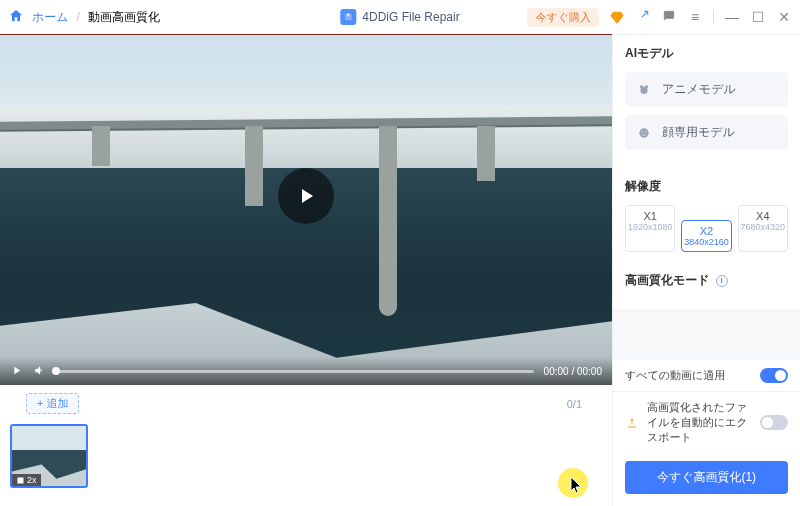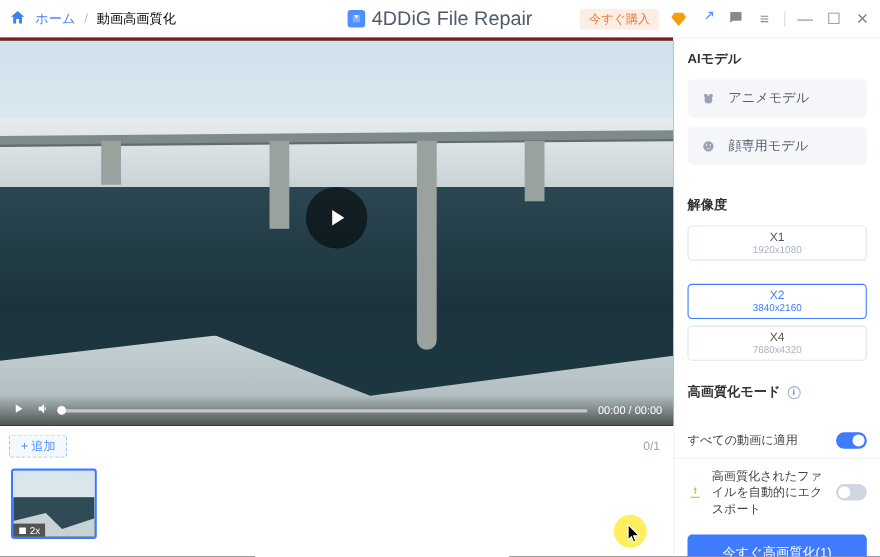--- a/index.html
+++ b/index.html
@@ -7,30 +7,30 @@
 
   
   .titlebar { height: 34px; display: flex; align-items: center; padding: 15px 8px; gap: 8px; font-size: 12px; justify-content: space-between; }
   .home-icon svg { width: 16px; height: 16px; }
   .breadcrumb-home { color: #3b82f6; cursor: pointer; }
   .breadcrumb-sep { color: #c0c4cc; }
   .breadcrumb-current { color: #000000; }
   .app-title-wrap { position: absolute; left: 50%; transform: translateX(-50%); display: flex; align-items: center; gap: 6px; }
   .app-title-icon { width: 16px; height: 16px; background: #4f8fff; border-radius: 3px; display: flex; align-items: center; justify-content: center; }
   .app-title-icon svg { width: 10px; height: 10px; }
-  .app-title { color: #4f5a6e; font-size: 18px; }
+  .app-title { color: #4f5a6e; font-size: 12px; }
   .tb-right { margin-left: auto; display: flex; align-items: center; gap: 10px; }
   .buy-now { background: #fdeee3; color: #e37a3f; border: none; border-radius: 3px; padding: 2px 8px; font-size: 11px; cursor: pointer; }
   .diamond { width: 16px; height: 16px; }
   .win-icon { color: #888; font-size: 14px; cursor: pointer; line-height: 1; width: 16px; text-align: center; }
   .win-icon.link { color: #4f8fff; }
 
   
   .main { display: flex; height: 472px; }
-  .left { flex: 1; display: flex; flex-direction: column; border-top: 3px solid #7f1d1d; }
+  .left { flex: 1; display: flex; flex-direction: column; border-top: 1px solid #7f1d1d; }
   .right { width: 188px; border-left: 1px solid #eef0f4; border-top: 1px solid #eef0f4; display: flex; flex-direction: column; }
 
   
   .video-wrap { position: relative; height: 350px; background: #000; }
   .video-scene { position: absolute; inset: 0; overflow: hidden; }
   .sky { position: absolute; top: 0; left: 0; right: 0; height: 24%; background: linear-gradient(#cfe1ec,#dde9ef); }
   .snow1 { position: absolute; top: 20%; left: 0; right: 0; height: 24%; background: linear-gradient(#e7edef,#bfcacd); }
   .water { position: absolute; top: 38%; left: 0; right: 0; bottom: 0; background: linear-gradient(#2b4752, #1b333c 50%, #1d3842); }
   .snow2 { position: absolute; bottom: 0; left: 0; right: 0; height: 26%; background: linear-gradient(#c9d4d7, #a9b6b9); clip-path: polygon(0 35%, 32% 10%, 55% 70%, 100% 30%, 100% 100%, 0 100%); }
   .bridge { position: absolute; top: 24%; left: -2%; right: -2%; height: 8px; background: #7f8a8b; box-shadow: 0 2px 0 #616c6d; transform: rotate(-0.5deg); }
@@ -40,21 +40,21 @@
   .pillar.p3 { left: 62%; height: 190px; border-radius: 0 0 10px 10px; }
   .pillar.p4 { left: 78%; height: 55px; }
   .play-btn { position: absolute; left: 50%; top: 46%; transform: translate(-50%,-50%); width: 56px; height: 56px; border-radius: 50%; background: rgba(0,0,0,0.55); display: flex; align-items: center; justify-content: center; cursor: pointer; }
   .play-btn svg { width: 24px; height: 24px; fill: #fff; }
   .video-controls { position: absolute; bottom: 0; left: 0; right: 0; height: 28px; background: linear-gradient(transparent, rgba(0,0,0,0.55)); display: flex; align-items: center; gap: 10px; padding: 0 10px; color: #fff; font-size: 10px; }
   .vc-icon svg { width: 13px; height: 13px; fill: #fff; }
   .vc-track { flex: 1; height: 3px; background: rgba(255,255,255,0.55); border-radius: 2px; position: relative; }
   .vc-thumb { position: absolute; left: 0; top: 50%; width: 8px; height: 8px; background: #fff; border-radius: 50%; transform: translate(-50%,-50%); }
 
   
-  .strip { padding: 8px 8px 4px; display: flex; align-items: center; gap: 10px; }
+  .strip { padding: 8px 26px 4px; display: flex; align-items: center; gap: 10px; }
   .add-btn { border: 1px dashed #9fbdf6; color: #4f8fff; background: #f4f8ff; font-size: 11px; padding: 2px 10px; border-radius: 3px; cursor: pointer; }
   .count { margin-left: auto; color: #9aa3b5; font-size: 11px; padding-right: 4px; }
 
   .thumb-row { padding: 6px 10px 10px; display: flex; }
   .thumb { position: relative; width: 78px; height: 64px; border: 2px solid #3f7bff; border-radius: 3px; overflow: hidden; cursor: pointer; }
   .thumb .mini-sky { position: absolute; inset: 0 0 50% 0; background: #d9e6ec; }
   .thumb .mini-water { position: absolute; inset: 40% 0 0 0; background: #2f4b55; }
   .thumb .mini-snow { position: absolute; inset: 60% 0 0 0; background: #c7d2d4; clip-path: polygon(0 40%, 40% 10%, 60% 70%, 100% 30%, 100% 100%, 0 100%); }
   .thumb-badge { position: absolute; left: 0; bottom: 0; background: rgba(0,0,0,0.6); color: #fff; font-size: 9px; padding: 1px 4px; display: flex; align-items: center; gap: 2px; }
   .thumb-badge svg { width: 9px; height: 9px; fill: #fff; }
@@ -65,21 +65,21 @@
   
   .right-section { padding: 10px 12px; }
   .section-title { font-size: 12px; color: #333; font-weight: 600; margin-bottom: 10px; display: flex; align-items: center; gap: 6px; }
   .info-icon { width: 12px; height: 12px; border: 1px solid #9fb2d8; border-radius: 50%; color: #6f87b6; font-size: 8px; display: inline-flex; align-items: center; justify-content: center; }
 
   .model-btn { width: 100%; display: flex; align-items: center; gap: 10px; padding: 8px 10px; border-radius: 5px; border: 1px solid transparent; background: #f4f6fa; color: #555d6e; font-size: 12px; margin-bottom: 8px; cursor: pointer; }
   .model-btn.active { background: #eaf2ff; border-color: #3f7bff; color: #3f7bff; }
   .model-btn .micon { width: 16px; height: 16px; display: inline-flex; align-items: center; justify-content: center; }
   .model-btn .micon svg { width: 14px; height: 14px; }
 
-  .res-row { display: flex; gap: 6px; flex-direction: column; }
+  .res-row { display: flex; gap: 6px; }
   .res-btn { flex: 1; text-align: center; border: 1px solid #dfe4ee; border-radius: 4px; padding: 4px 0; cursor: pointer; background: #fff; }
   .res-btn.active { border-color: #3f7bff; margin-top: 15px; }
   .res-x { font-size: 11px; color: #555; }
   .res-btn.active .res-x { color: #3f7bff; }
   .res-dim { font-size: 9px; color: #aab2c5; }
   .res-btn.active .res-dim { color: #3f7bff; }
 
   .mode-row { display: flex; border: 1px solid #dfe4ee; border-radius: 4px; overflow: hidden; }
   .mode-btn { flex: 1; text-align: center; font-size: 11px; padding: 6px 0; cursor: pointer; color: #666; background: #fff; }
   .mode-btn.active { background: #e9f1ff; color: #3f7bff; }

